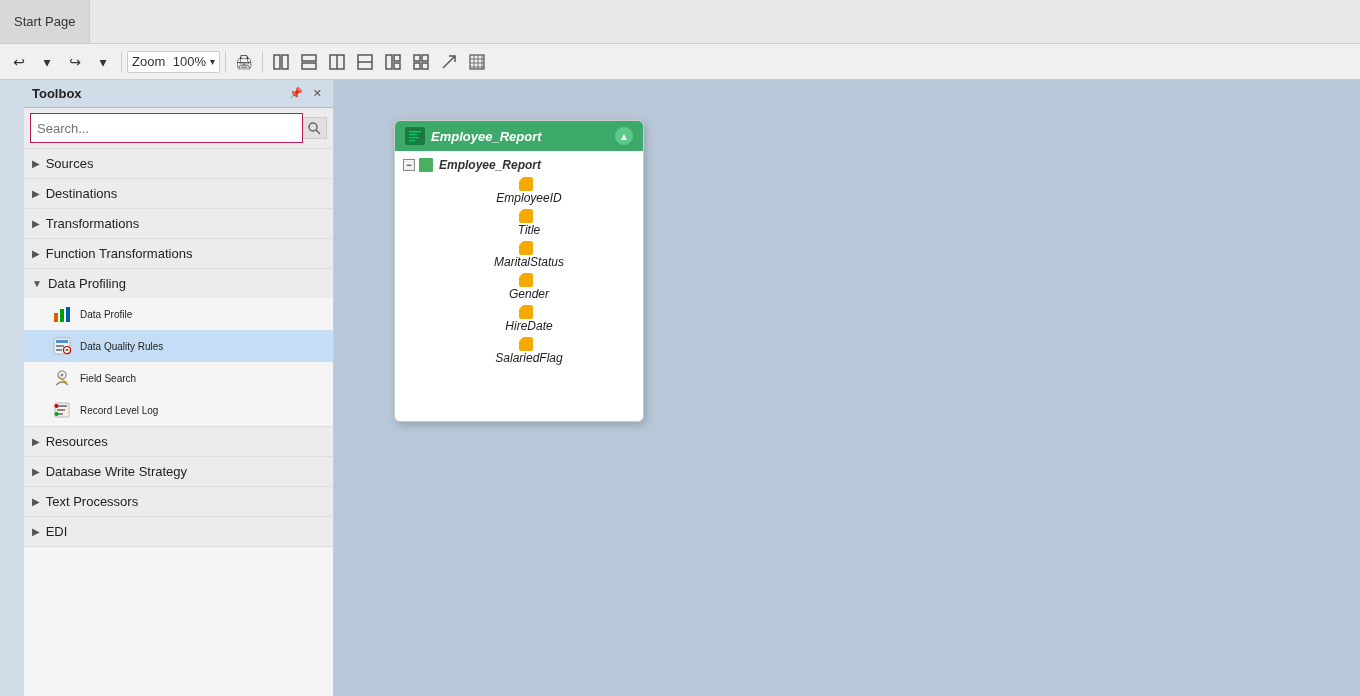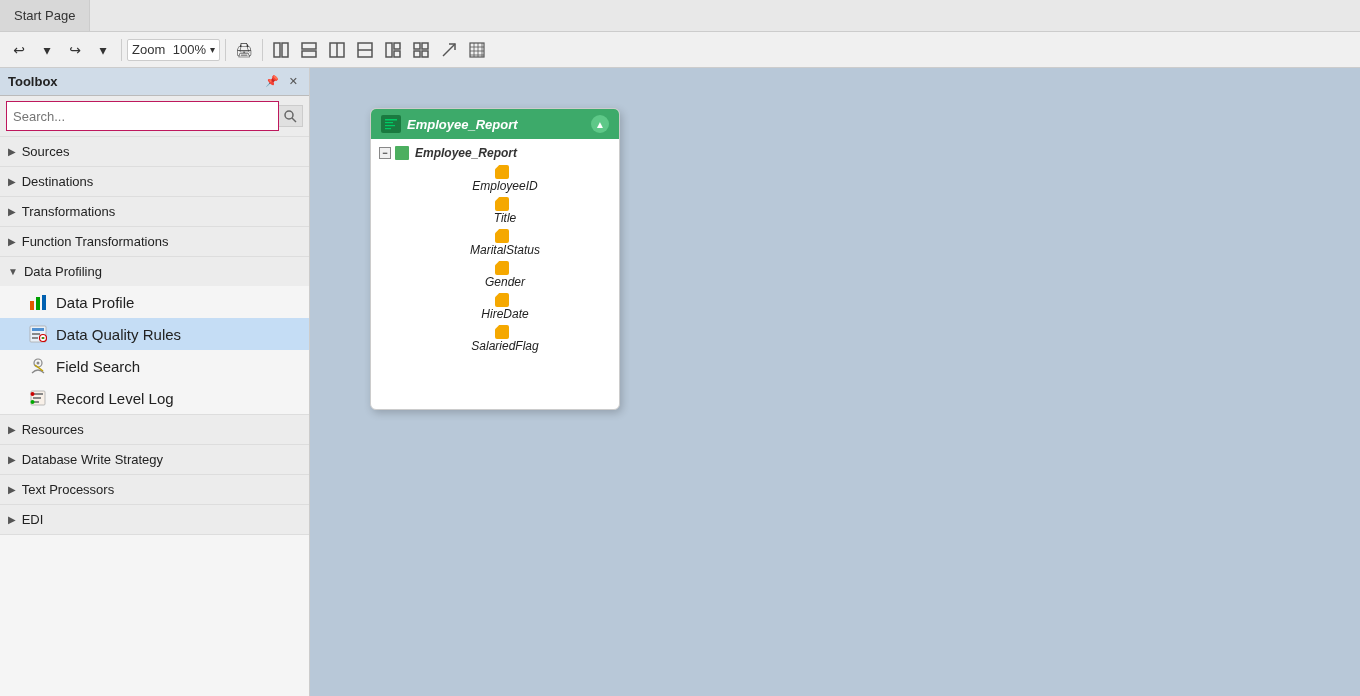--- a/index.html
+++ b/index.html
@@ -4,21 +4,21 @@
   <style>
     * { box-sizing: border-box; margin: 0; padding: 0; }
     body { font-family: 'Segoe UI', Tahoma, Geneva, Verdana, sans-serif; font-size: 13px; background: #d0dce8; overflow: hidden; width: 1360px; height: 696px; display: flex; flex-direction: column; }
 
     
     .tab-bar {
       background: #e8e8e8;
       border-bottom: 1px solid #ccc;
       display: flex;
       align-items: stretch;
-      height: 32px;
+      height: 44px;
       flex-shrink: 0;
     }
     .tab {
       padding: 0 14px;
       display: flex;
       align-items: center;
       font-size: 13px;
       color: #333;
       border-right: 1px solid #ccc;
       cursor: pointer;
@@ -69,20 +69,21 @@
       background: #fff;
       height: 22px;
       border-radius: 2px;
     }
 
     
     .main-layout {
       display: flex;
       flex: 1;
       overflow: hidden;
+      padding-left: 24px;
     }
 
     
     .toolbox {
       width: 310px;
       background: #f5f5f5;
       border-right: 1px solid #ccc;
       display: flex;
       flex-direction: column;
       flex-shrink: 0;
@@ -167,21 +168,21 @@
       font-size: 10px;
       margin-right: 6px;
       color: #555;
     }
 
     .toolbox-item {
       display: flex;
       align-items: center;
       padding: 6px 12px 6px 28px;
       cursor: pointer;
-      font-size: 15px;
+      font-size: 10px;
       color: #222;
     }
     .toolbox-item.selected { background: #c5ddf5; }
 
     .item-icon {
       width: 20px;
       height: 20px;
       margin-right: 8px;
       display: flex;
       align-items: center;

